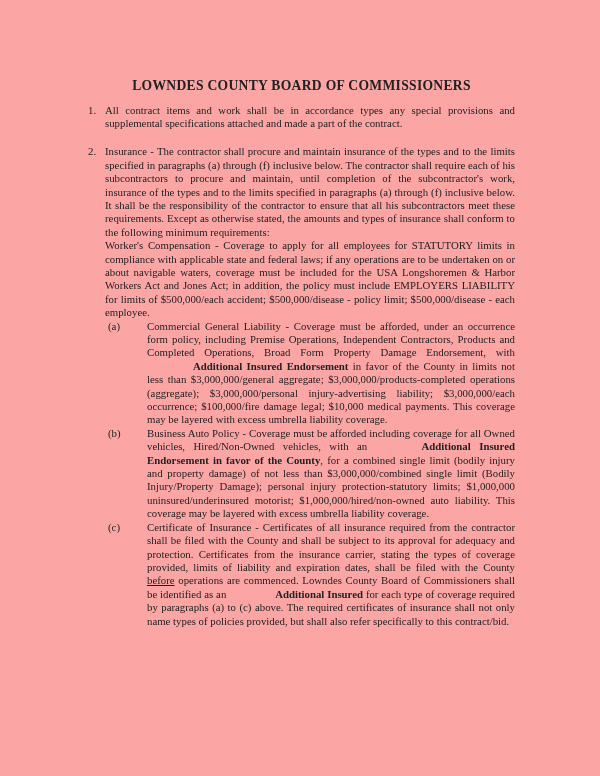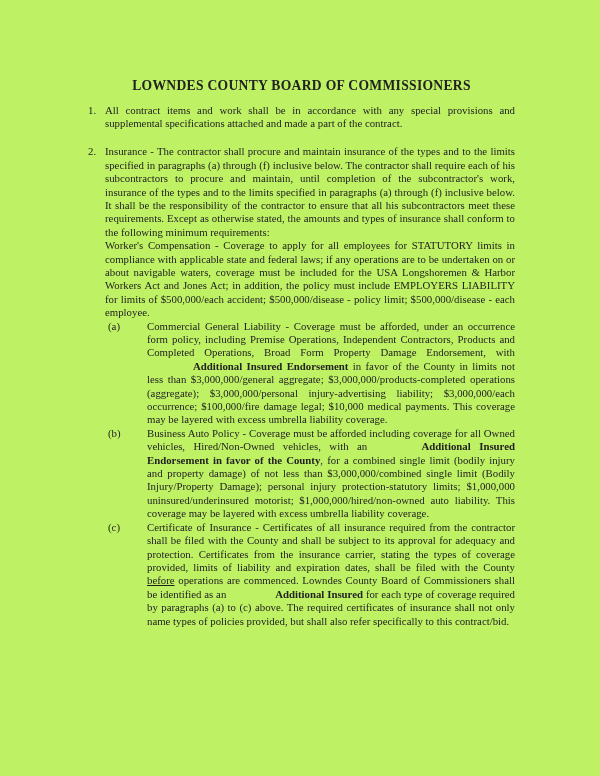--- a/index.html
+++ b/index.html
@@ -4,21 +4,21 @@
 <style>
   html, body {
     margin: 0;
     padding: 0;
     background: #ffffff;
   }
   .page {
     position: relative;
     width: 600px;
     height: 776px;
-    background: #bef264;
+    background: #fca5a5;
     font-family: "Liberation Serif", "DejaVu Serif", serif;
     font-size: 10.8px;
     line-height: 13.4px;
     color: #222222;
     overflow: hidden;
   }
   .content {
     position: absolute;
     left: 88px;
     top: 77px;
@@ -80,21 +80,21 @@
 
 <div class="page">
   <div class="content">
 
     <h1 class="doc-title">
       <div>LOWNDES COUNTY BOARD OF COMMISSIONERS</div>
     </h1>
 
     <div class="item">
       <span class="item-num">1.</span>
-      <div class="item-body">All contract items and work shall be in accordance with any special provisions and supplemental specifications attached and made a part of the contract.</div>
+      <div class="item-body">All contract items and work shall be in accordance types any special provisions and supplemental specifications attached and made a part of the contract.</div>
     </div>
 
     <div class="item">
       <span class="item-num">2.</span>
       <div class="item-body">
 
         <p class="para">Insurance - The contractor shall procure and maintain insurance of the types and to the limits specified in paragraphs (a) through (f) inclusive below.  The contractor shall require each of his subcontractors to procure and maintain, until completion of the subcontractor's work, insurance of the types and to the limits specified in paragraphs (a) through (f) inclusive below.  It shall be the responsibility of the contractor to ensure that all his subcontractors meet these requirements.  Except as otherwise stated, the amounts and types of insurance shall conform to the following minimum requirements:</p>
 
         <p class="para workers-comp">Worker's Compensation - Coverage to apply for all employees for STATUTORY limits in compliance with applicable state and federal laws; if any operations are to be undertaken on or about navigable waters, coverage must be included for the USA Longshoremen &amp; Harbor Workers Act and Jones Act; in addition, the policy must include EMPLOYERS LIABILITY for limits of $500,000/each accident; $500,000/disease - policy limit; $500,000/disease - each employee.</p>
 

